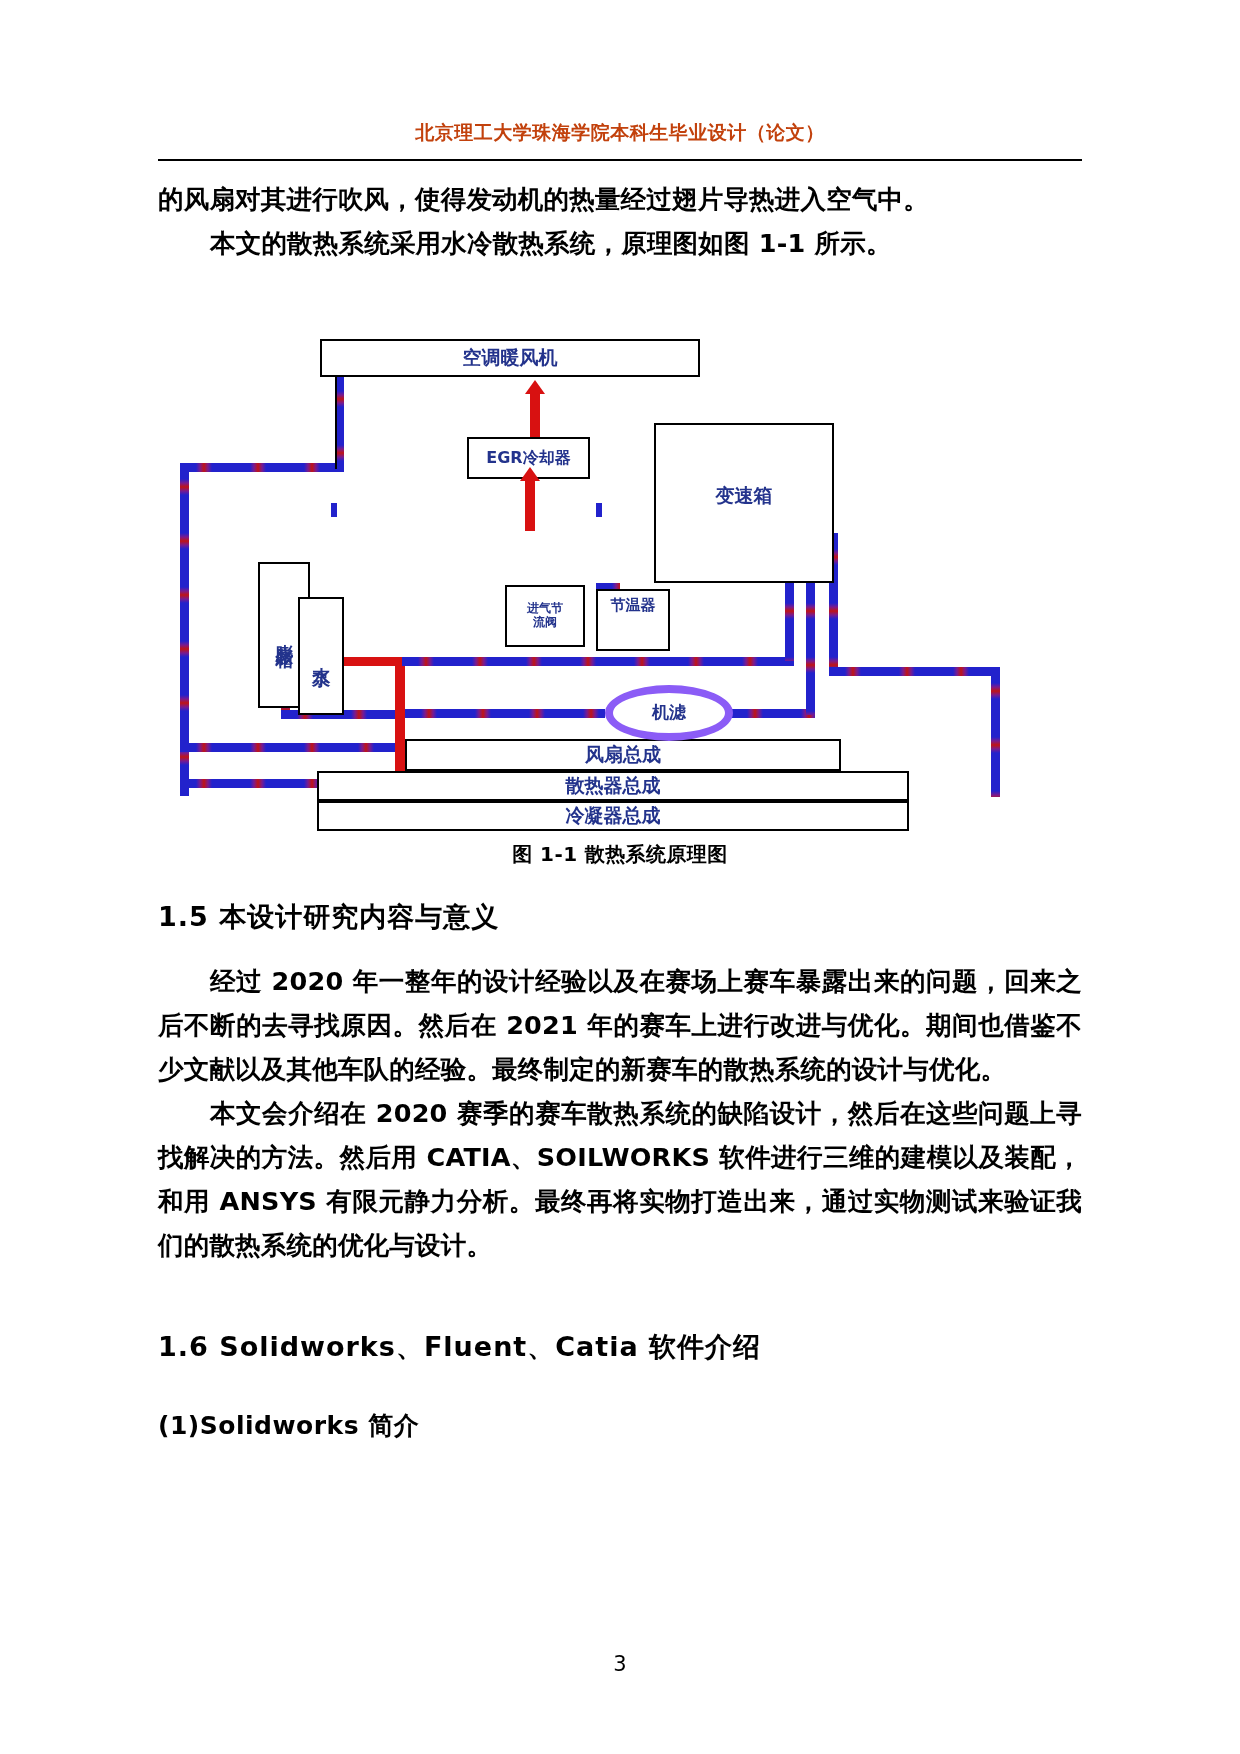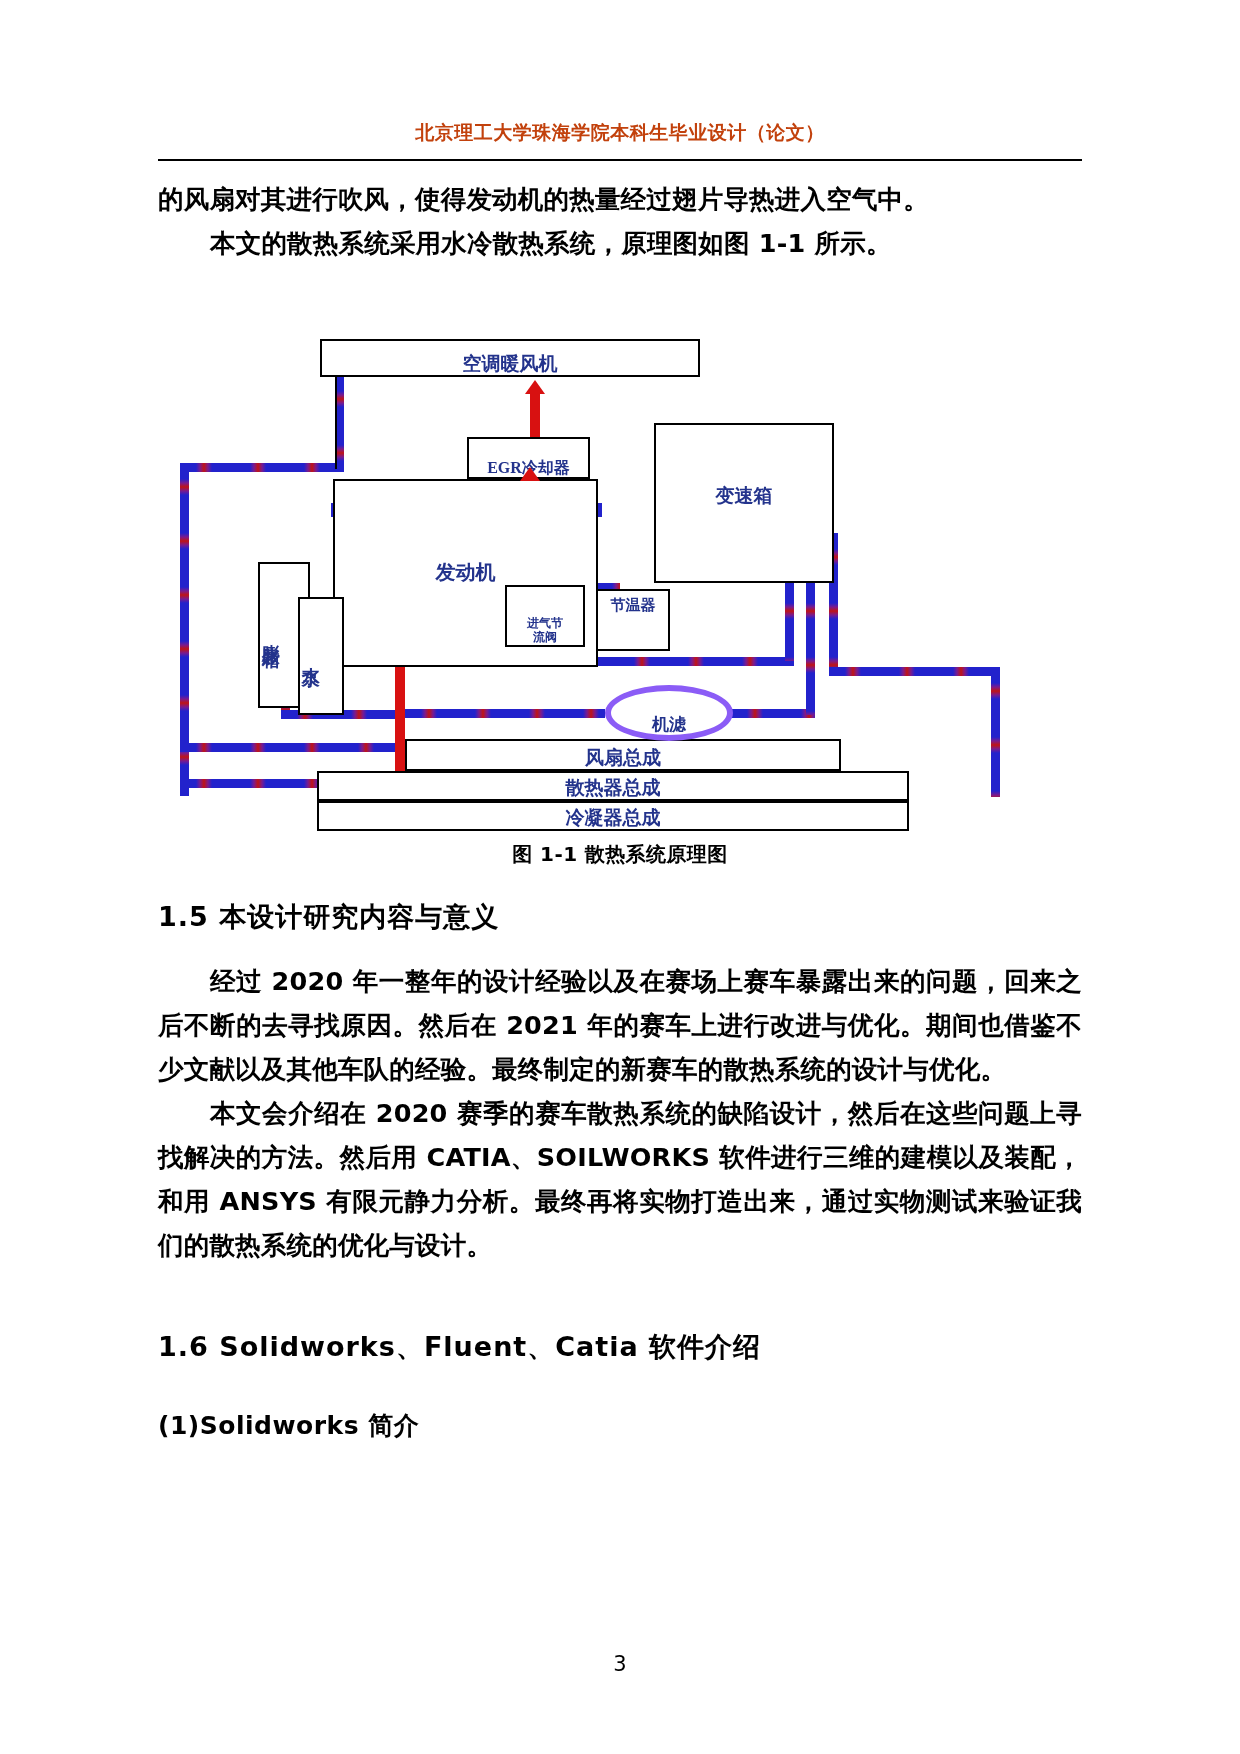--- a/index.html
+++ b/index.html
@@ -68,37 +68,36 @@
     left: -5px;
   }
 
   .node {
     position: absolute;
     border: 2px solid #000;
     background: #fff;
     color: #23338c;
     font-weight: 700;
     display: flex;
-    align-items: flex-end;
+    align-items: center;
     justify-content: center;
     text-align: center;
     box-sizing: border-box;
     z-index: 6;
     font-size: 17px;
     line-height: 1.15;
-    font-family: Liberation Serif, serif;
   }
   .node.vert {
     writing-mode: vertical-rl;
     text-orientation: upright;
     letter-spacing: 4px;
   }
   .node.ellipse {
     border-radius: 50%;
-    border: 6px solid #8b5cf6;
+    border: 8px solid #8b5cf6;
   }
 
   
   .pipe {
     position: absolute;
     z-index: 3;
   }
   .pipe.blue   { background: #2222cc; }
   .pipe.red    { background: #d81111; }
   .pipe.mix {
@@ -226,23 +225,20 @@
       </div>
 
       <div class="node" style="left:314px; top:110px; width:123px; height:42px; font-size:16px;">
         <span>EGR冷却器</span>
       </div>
 
       <div class="node" style="left:455px; top:96px; width:180px; height:160px; font-size:19px;margin-left:46px;">
         <span class="t-lab" style="position:absolute; top:60px;">变速箱</span>
       </div>
 
-      <div class="node" style="left:180px; top:152px; width:265px; height:188px; font-size:20px;">
-        <span style="position:absolute; top:80px;">发动机</span>
-      </div>
 
       <div class="node vert" style="left:105px; top:235px; width:52px; height:146px; font-size:18px;">
         <span>膨胀箱</span>
       </div>
 
       <div class="node vert" style="left:145px; top:270px; width:46px; height:118px; font-size:18px; z-index:7;">
         <span>水泵</span>
       </div>
 
       <div class="node" style="left:352px; top:258px; width:80px; height:62px; font-size:12px; z-index:8;">

